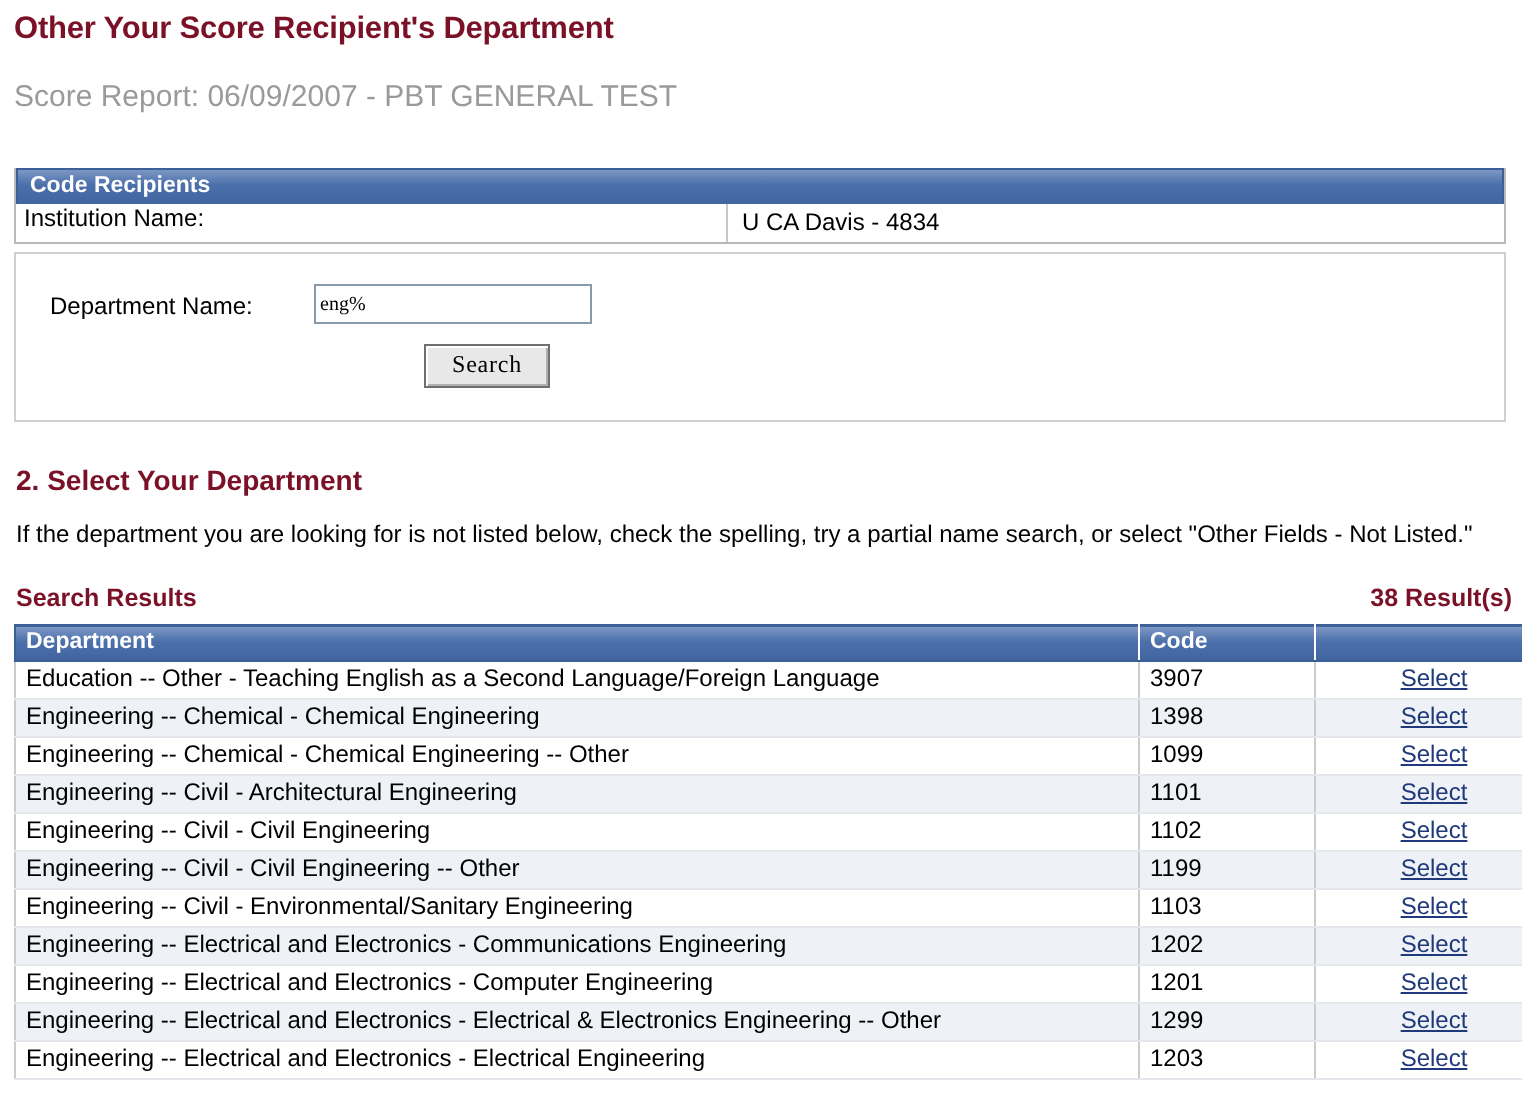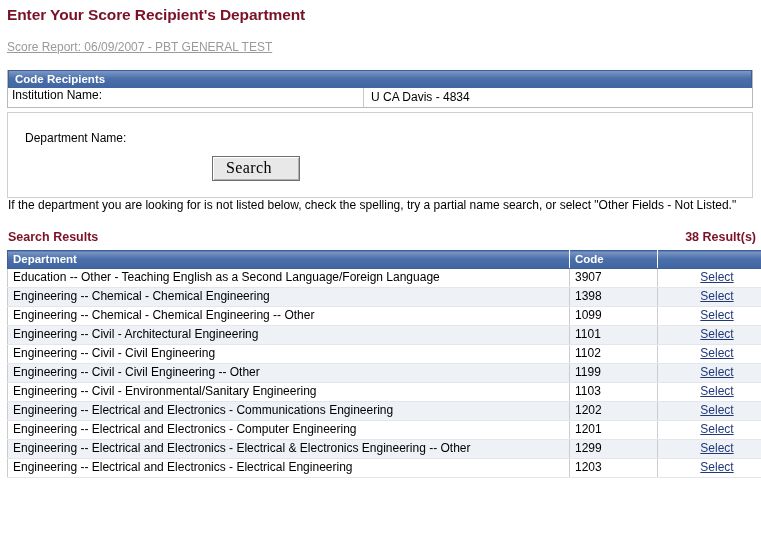--- a/index.html
+++ b/index.html
@@ -29,24 +29,23 @@
     font-size: 15.5px;
     font-weight: bold;
     color: #7b1127;
     margin: 6px 0 0 0;
     padding: 0;
     letter-spacing: -0.1px;
   }
 
   .score-report-line {
     color: #9a9a9a;
-    font-size: 12px;
+    font-size: 15px;
     margin-top: 16px;
-    margin-bottom: 16px;
-    text-decoration: underline;
+    margin-bottom: 27px;
   }
 
   
   .panel {
     border: 1px solid #b8b8b8;
     border-top: none;
     width: 746px;
     box-sizing: border-box;
     margin-bottom: 4px;
   }
@@ -123,22 +122,22 @@
     font-size: 12px;
     max-width: 470px;
     padding-top: 3px;
   }
   .search-row {
     padding-left: 204px;
     margin-top: 10px;
   }
   .search-button {
     font-family: "Liberation Serif", serif;
-    font-size: 16px;
-    padding: 2px 27px 3px 13px;
+    font-size: 12px;
+    padding: 2px 13px 3px 13px;
     background: #e8e8e8;
     border: 1px solid #6f6f6f;
     box-shadow: inset 1px 1px 0 #ffffff, inset -1px -1px 0 #b0b0b0;
     color: #000;
     cursor: pointer;
     letter-spacing: 0.4px;
   }
 
   
   .intro-text {
@@ -208,42 +207,44 @@
     text-decoration: underline;
     font-size: 12px;
     cursor: pointer;
   }
 </style>
 </head>
 <body>
 
 <div class="page">
 
-  <h1 class="page-title">Enter Your Score Recipient's Department</h1>
+  <h1 class="page-title">Other Your Score Recipient's Department</h1>
 
   <div class="score-report-line">Score Report: 06/09/2007 - PBT GENERAL TEST</div>
 
   <div class="panel">
     <div class="panel-header">Code Recipients</div>
     <div class="panel-row">
       <div class="panel-cell-label">Institution Name:</div>
       <div class="panel-cell-value">U CA Davis - 4834</div>
     </div>
   </div>
 
 
   <div class="find-box">
     <div class="find-row">
       <div class="find-label">Department Name:</div>
+      <input class="dept-input" type="text" value="eng%" style="">
     </div>
     <div class="search-row">
       <button class="search-button">Search</button>
     </div>
   </div>
 
+  <h2 class="section-heading">2. Select Your Department</h2>
 
   <p class="intro-text">If the department you are looking for is not listed below, check the spelling, try a partial name search, or select "Other Fields - Not Listed."</p>
 
   <div class="results-bar">
     <span class="results-title">Search Results</span>
     <span class="results-count">38 Result(s)</span>
   </div>
 
   <table class="results-table">
     <thead>

